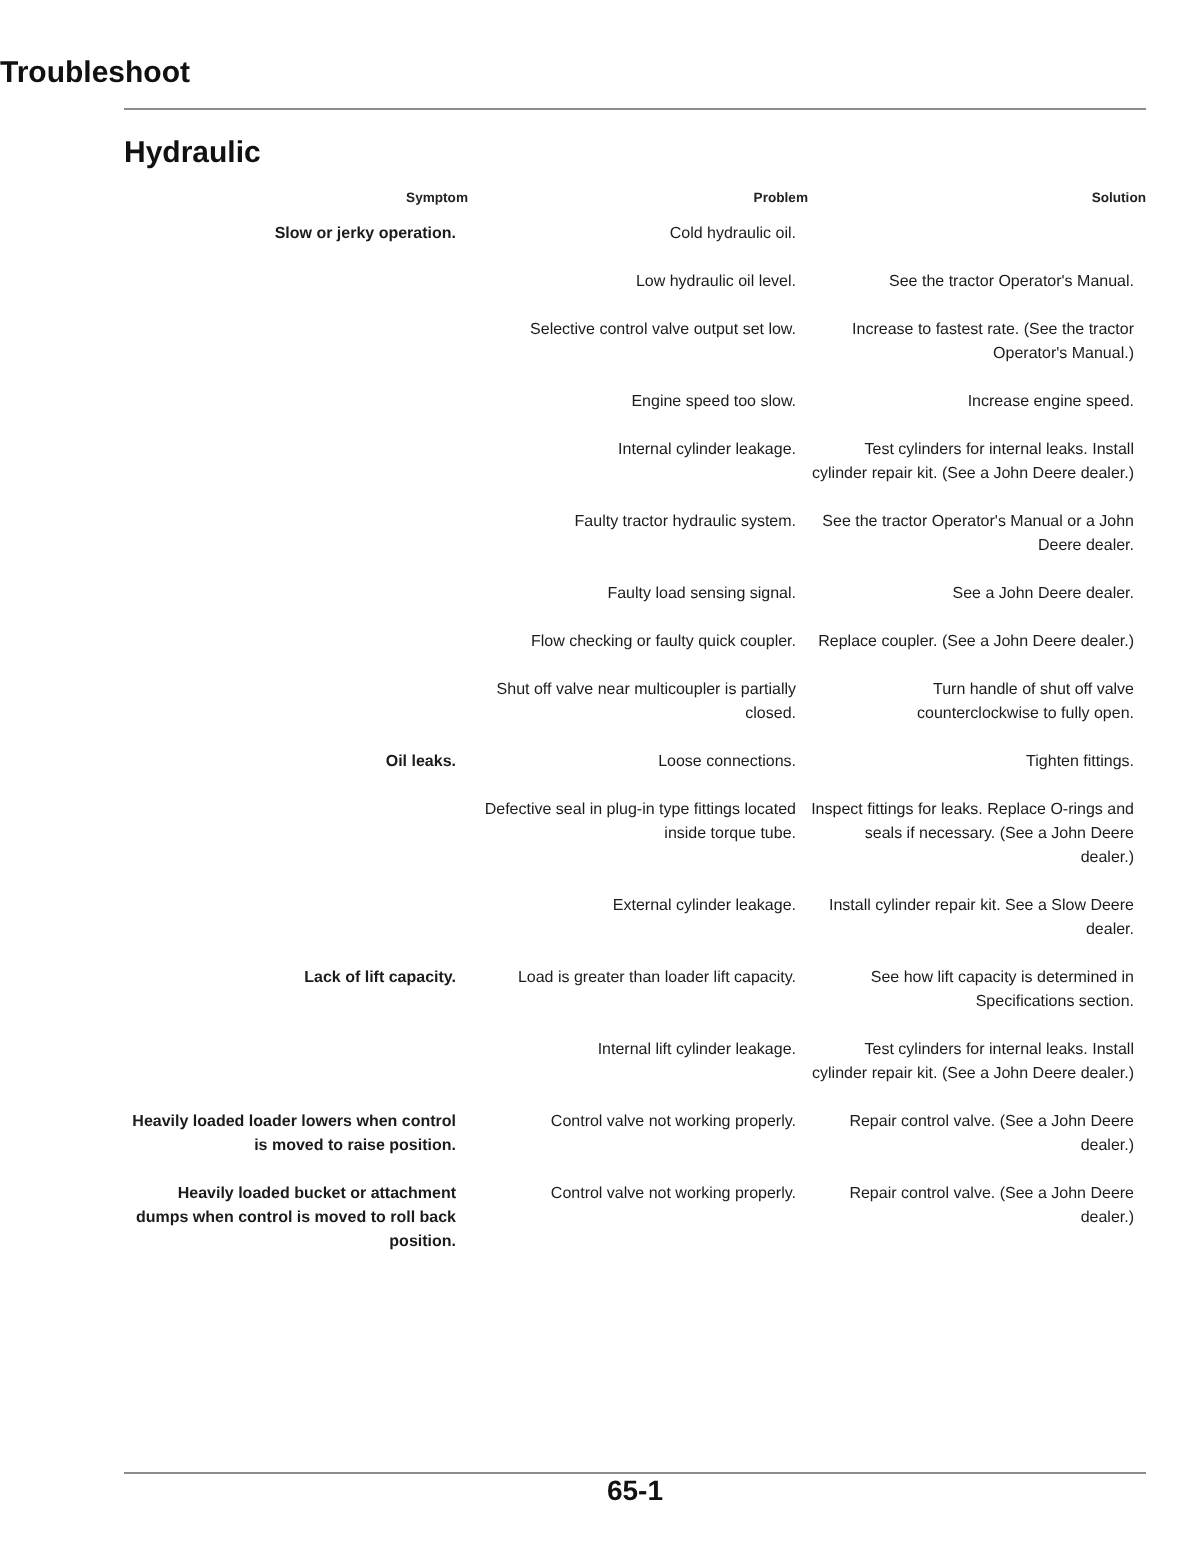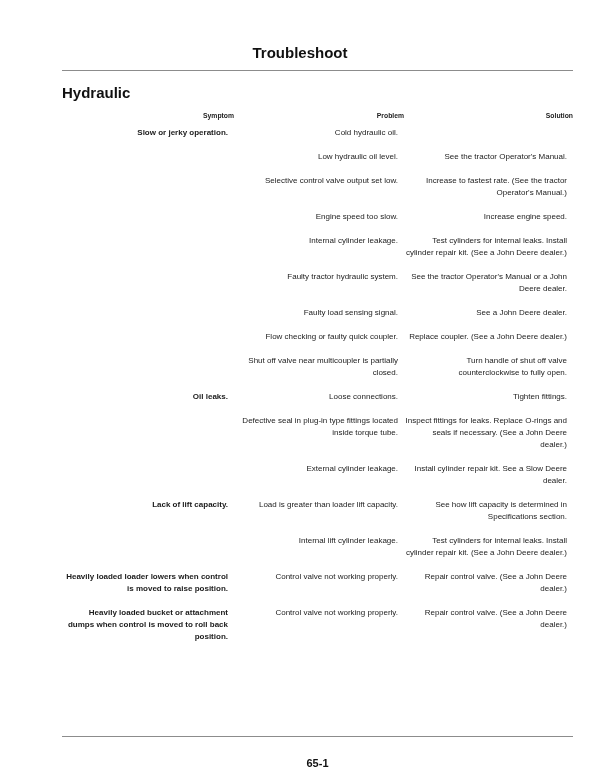--- a/index.html
+++ b/index.html
@@ -6,22 +6,22 @@
   .page{
     position:relative;
     width:600px;height:776px;
     background:#ffffff;
     font-family:"Liberation Sans", sans-serif;
     color:#1b1b1b;
     overflow:hidden;
   }
   .page-title{
     margin:0;
-    padding-top:44px;
-    text-align:center;
+    padding-top:28px;
+    text-align:left;
     font-size:15px;
     font-weight:bold;
     color:#111;
   }
   .title-rule{
     border:none;
     border-top:1px solid #8c8c8c;
     height:0;
     margin:9px 27px 0 62px;
   }
@@ -58,22 +58,22 @@
   .footer{
     position:absolute;
     left:62px;
     right:27px;
     top:736px;
     border-top:1px solid #8c8c8c;
   }
   .page-number{
     text-align:center;
     font-weight:bold;
-    font-size:11px;
-    margin-top:20px;
+    font-size:14px;
+    margin-top:0;
     color:#111;
   }
 </style>
 </head>
 <body>
 
 <div class="page">
 
   <h1 class="page-title">Troubleshoot</h1>
   <hr class="title-rule">

